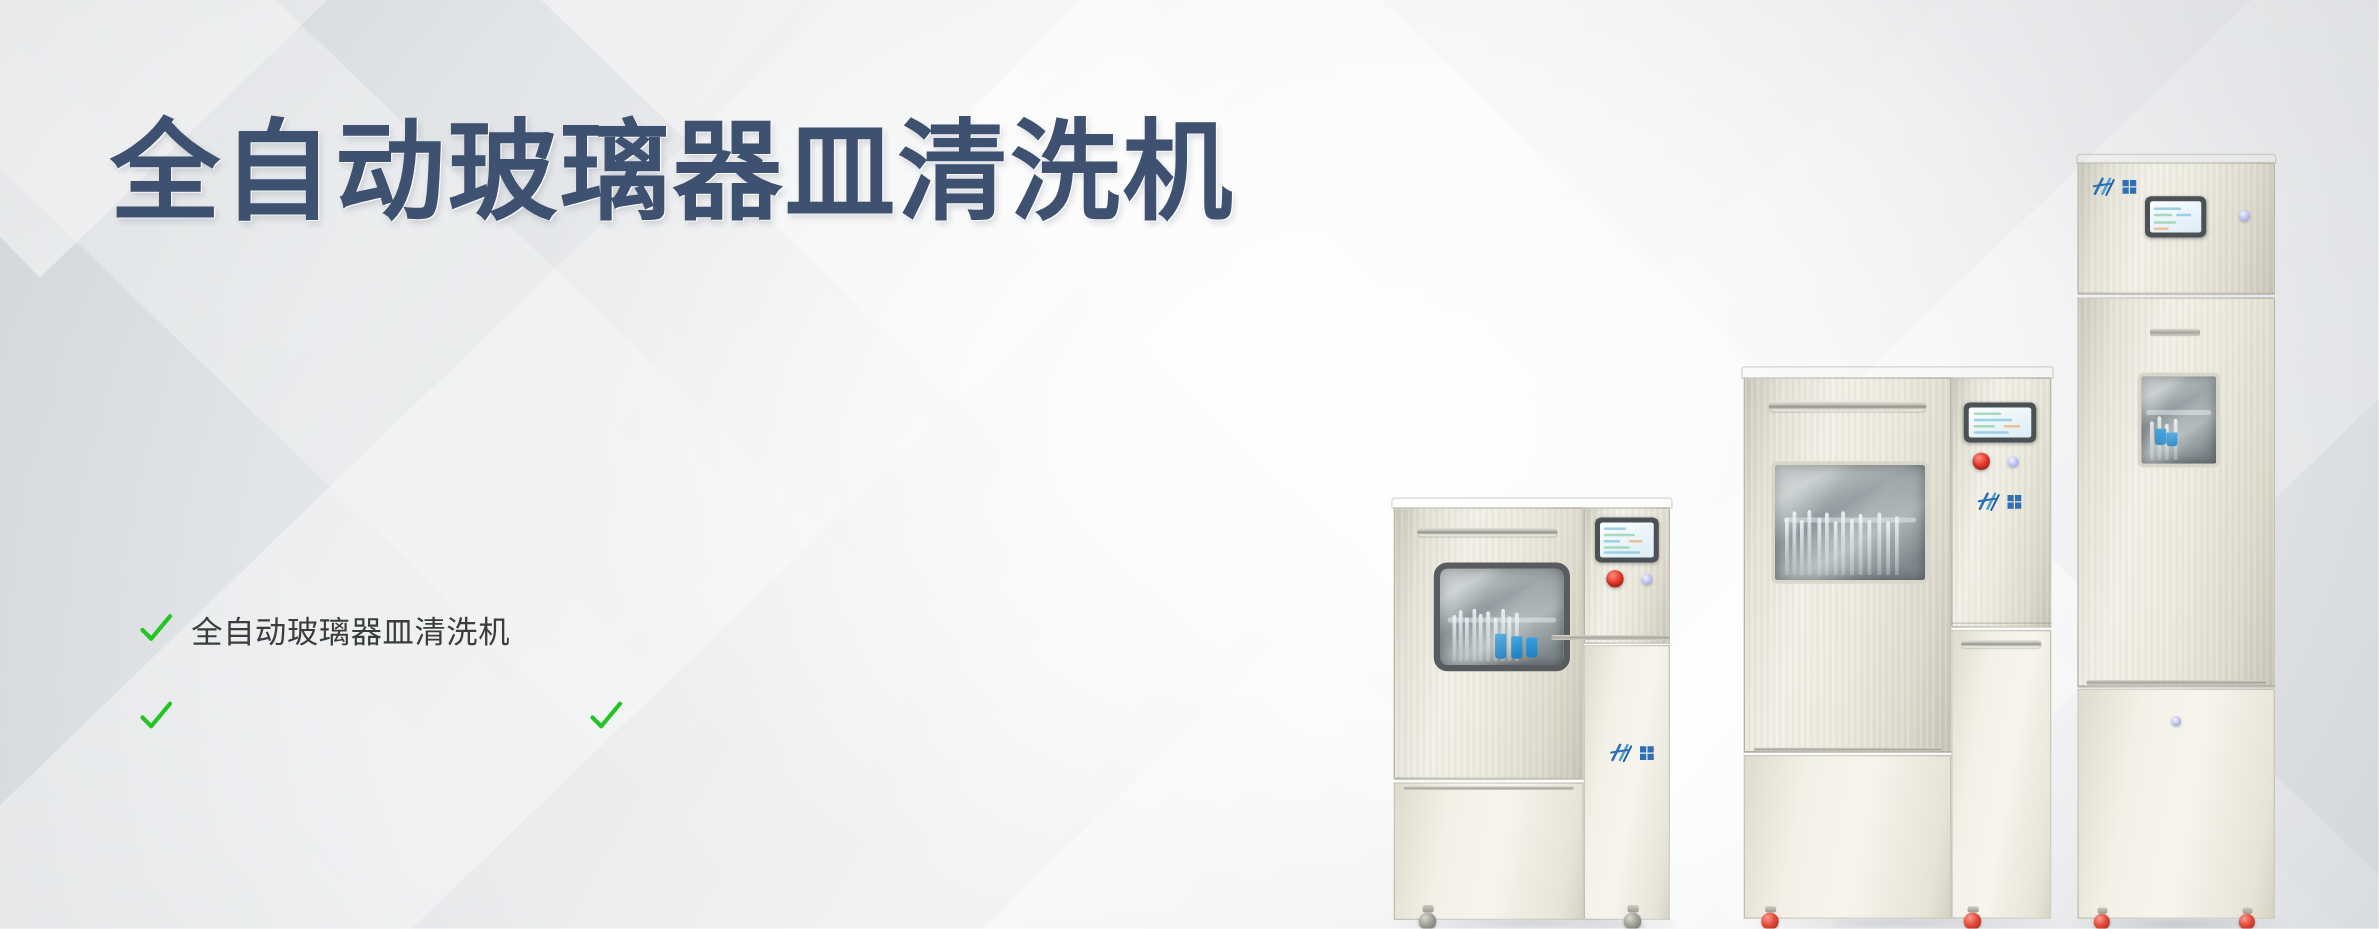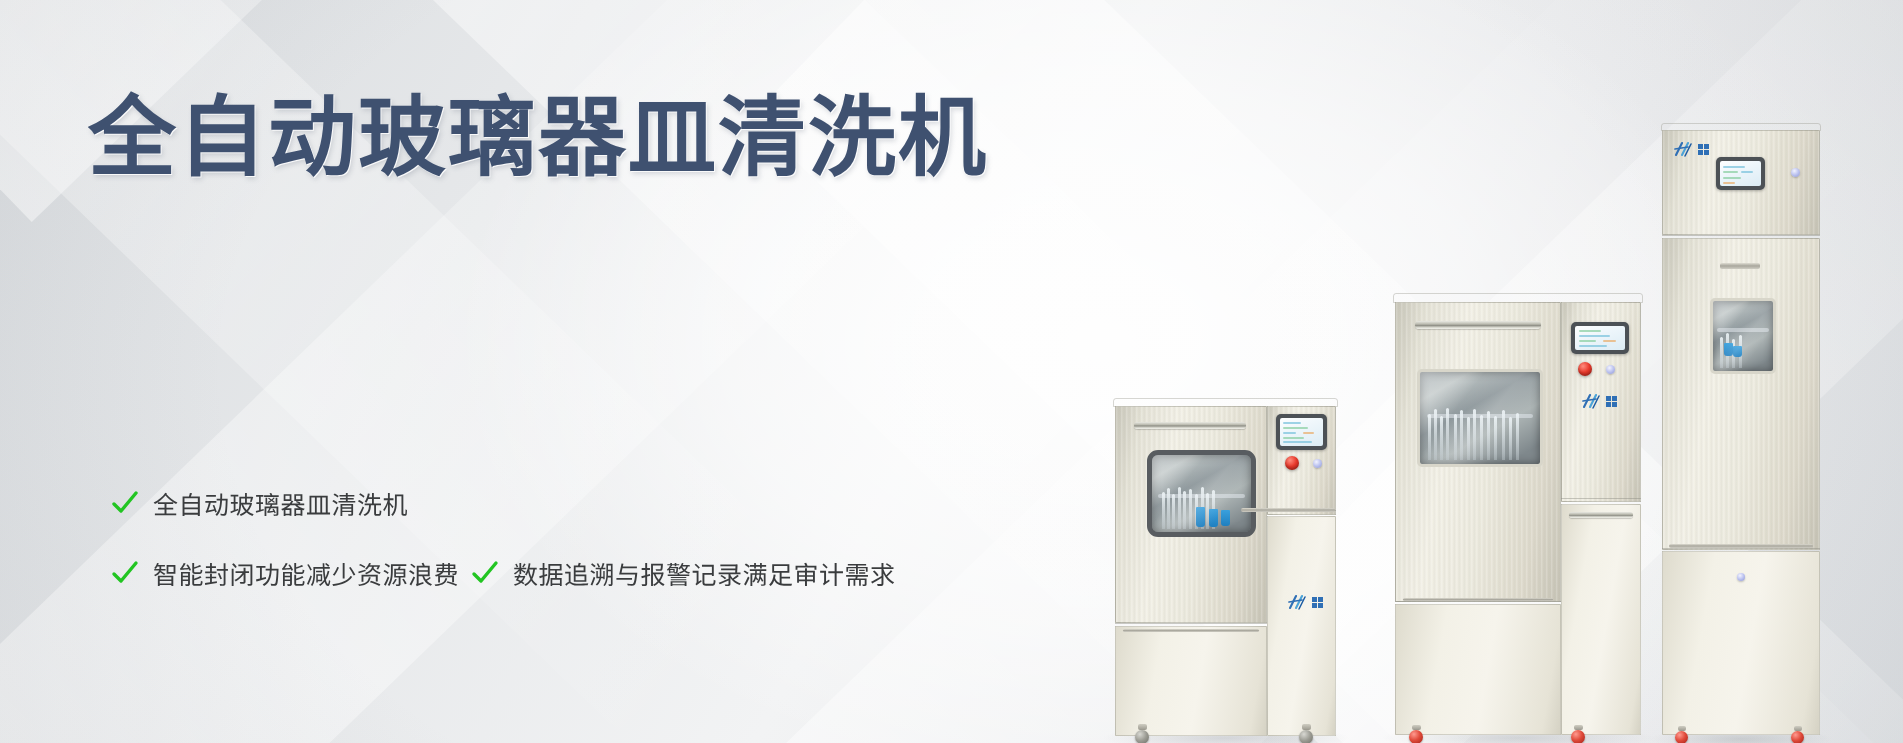--- a/index.html
+++ b/index.html
@@ -199,27 +199,25 @@
           </svg>
           <span class="ftext">全自动玻璃器皿清洗机</span>
         </div>
       </div>
 
       <div class="frow">
         <div class="fitem col1">
           <svg class="check" viewBox="0 0 30 30">
             <path d="M4 16 L11 23 L26 5" fill="none" stroke="#22c522" stroke-width="3.4" stroke-linecap="round" stroke-linejoin="round"></path>
           </svg>
-          <span class="ftext">智能封闭功能减少资源浪费</span>
         </div>
         <div class="fitem">
           <svg class="check" viewBox="0 0 30 30">
             <path d="M4 16 L11 23 L26 5" fill="none" stroke="#22c522" stroke-width="3.4" stroke-linecap="round" stroke-linejoin="round"></path>
           </svg>
-          <span class="ftext">数据追溯与报警记录满足审计需求</span>
         </div>
       </div>
 
     </div>
   </div>
 
   <div class="machines">
 
     <div class="mach" style="left:1113px;width:225px;height:345px;">
       <div class="shadow" style="bottom:-8px;width:250px;height:26px;"></div>

